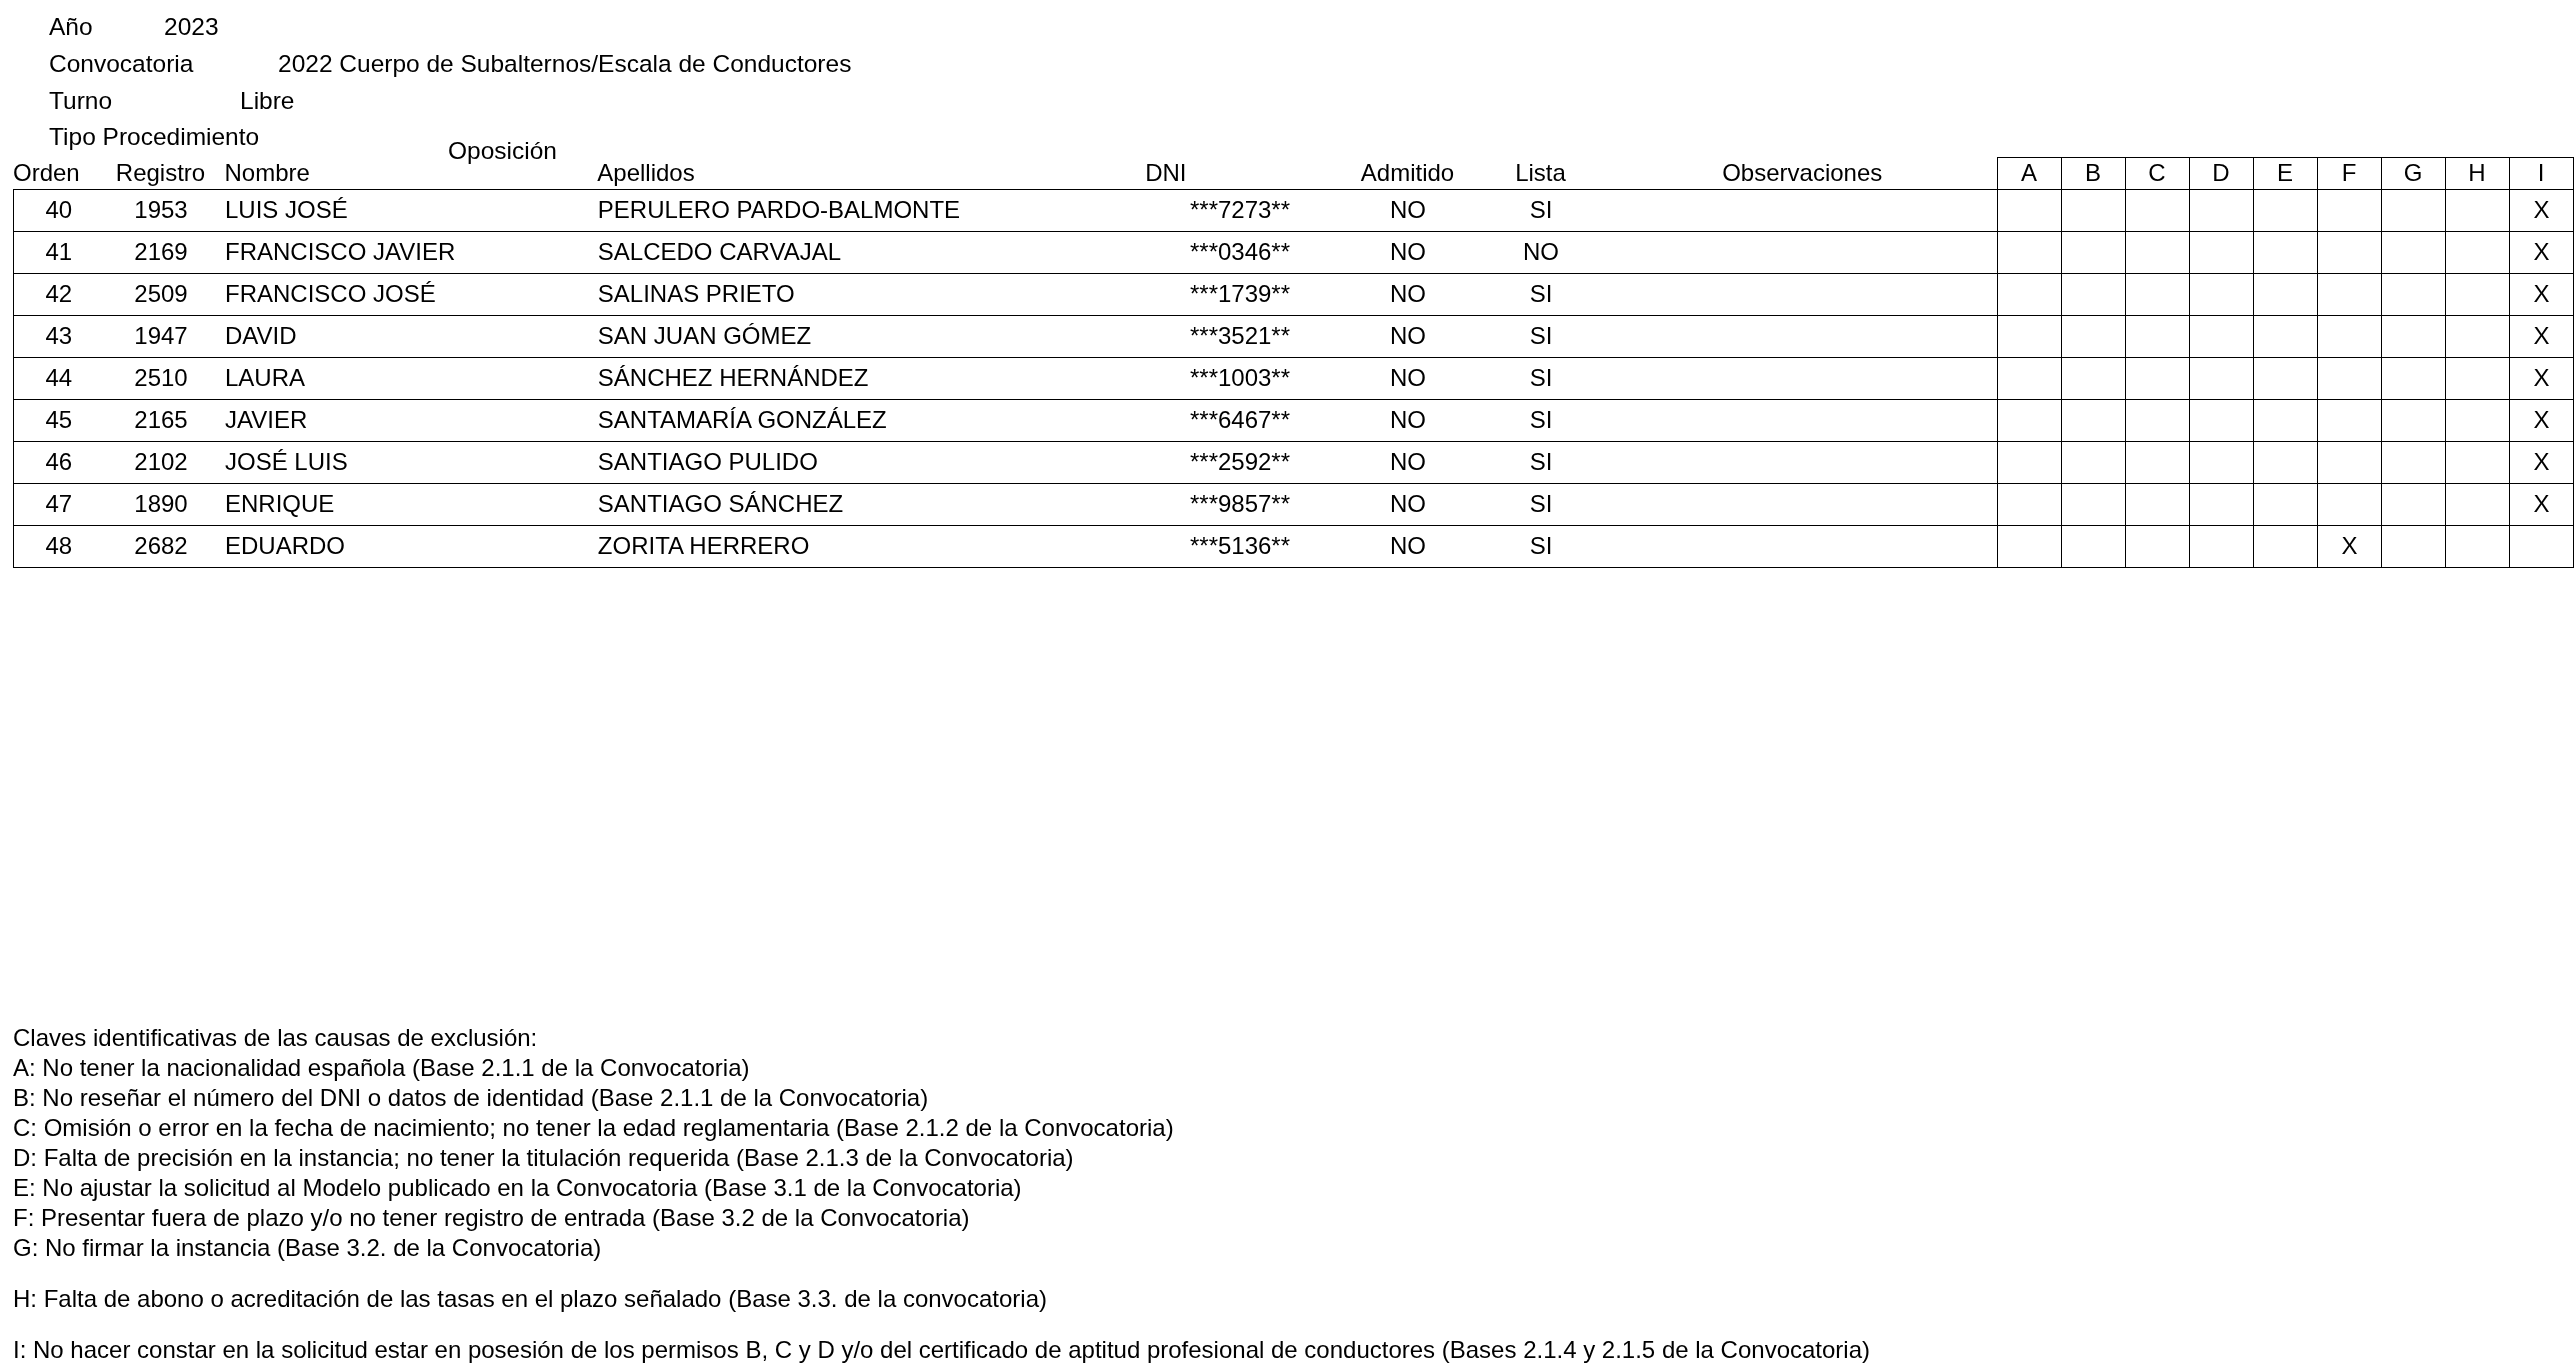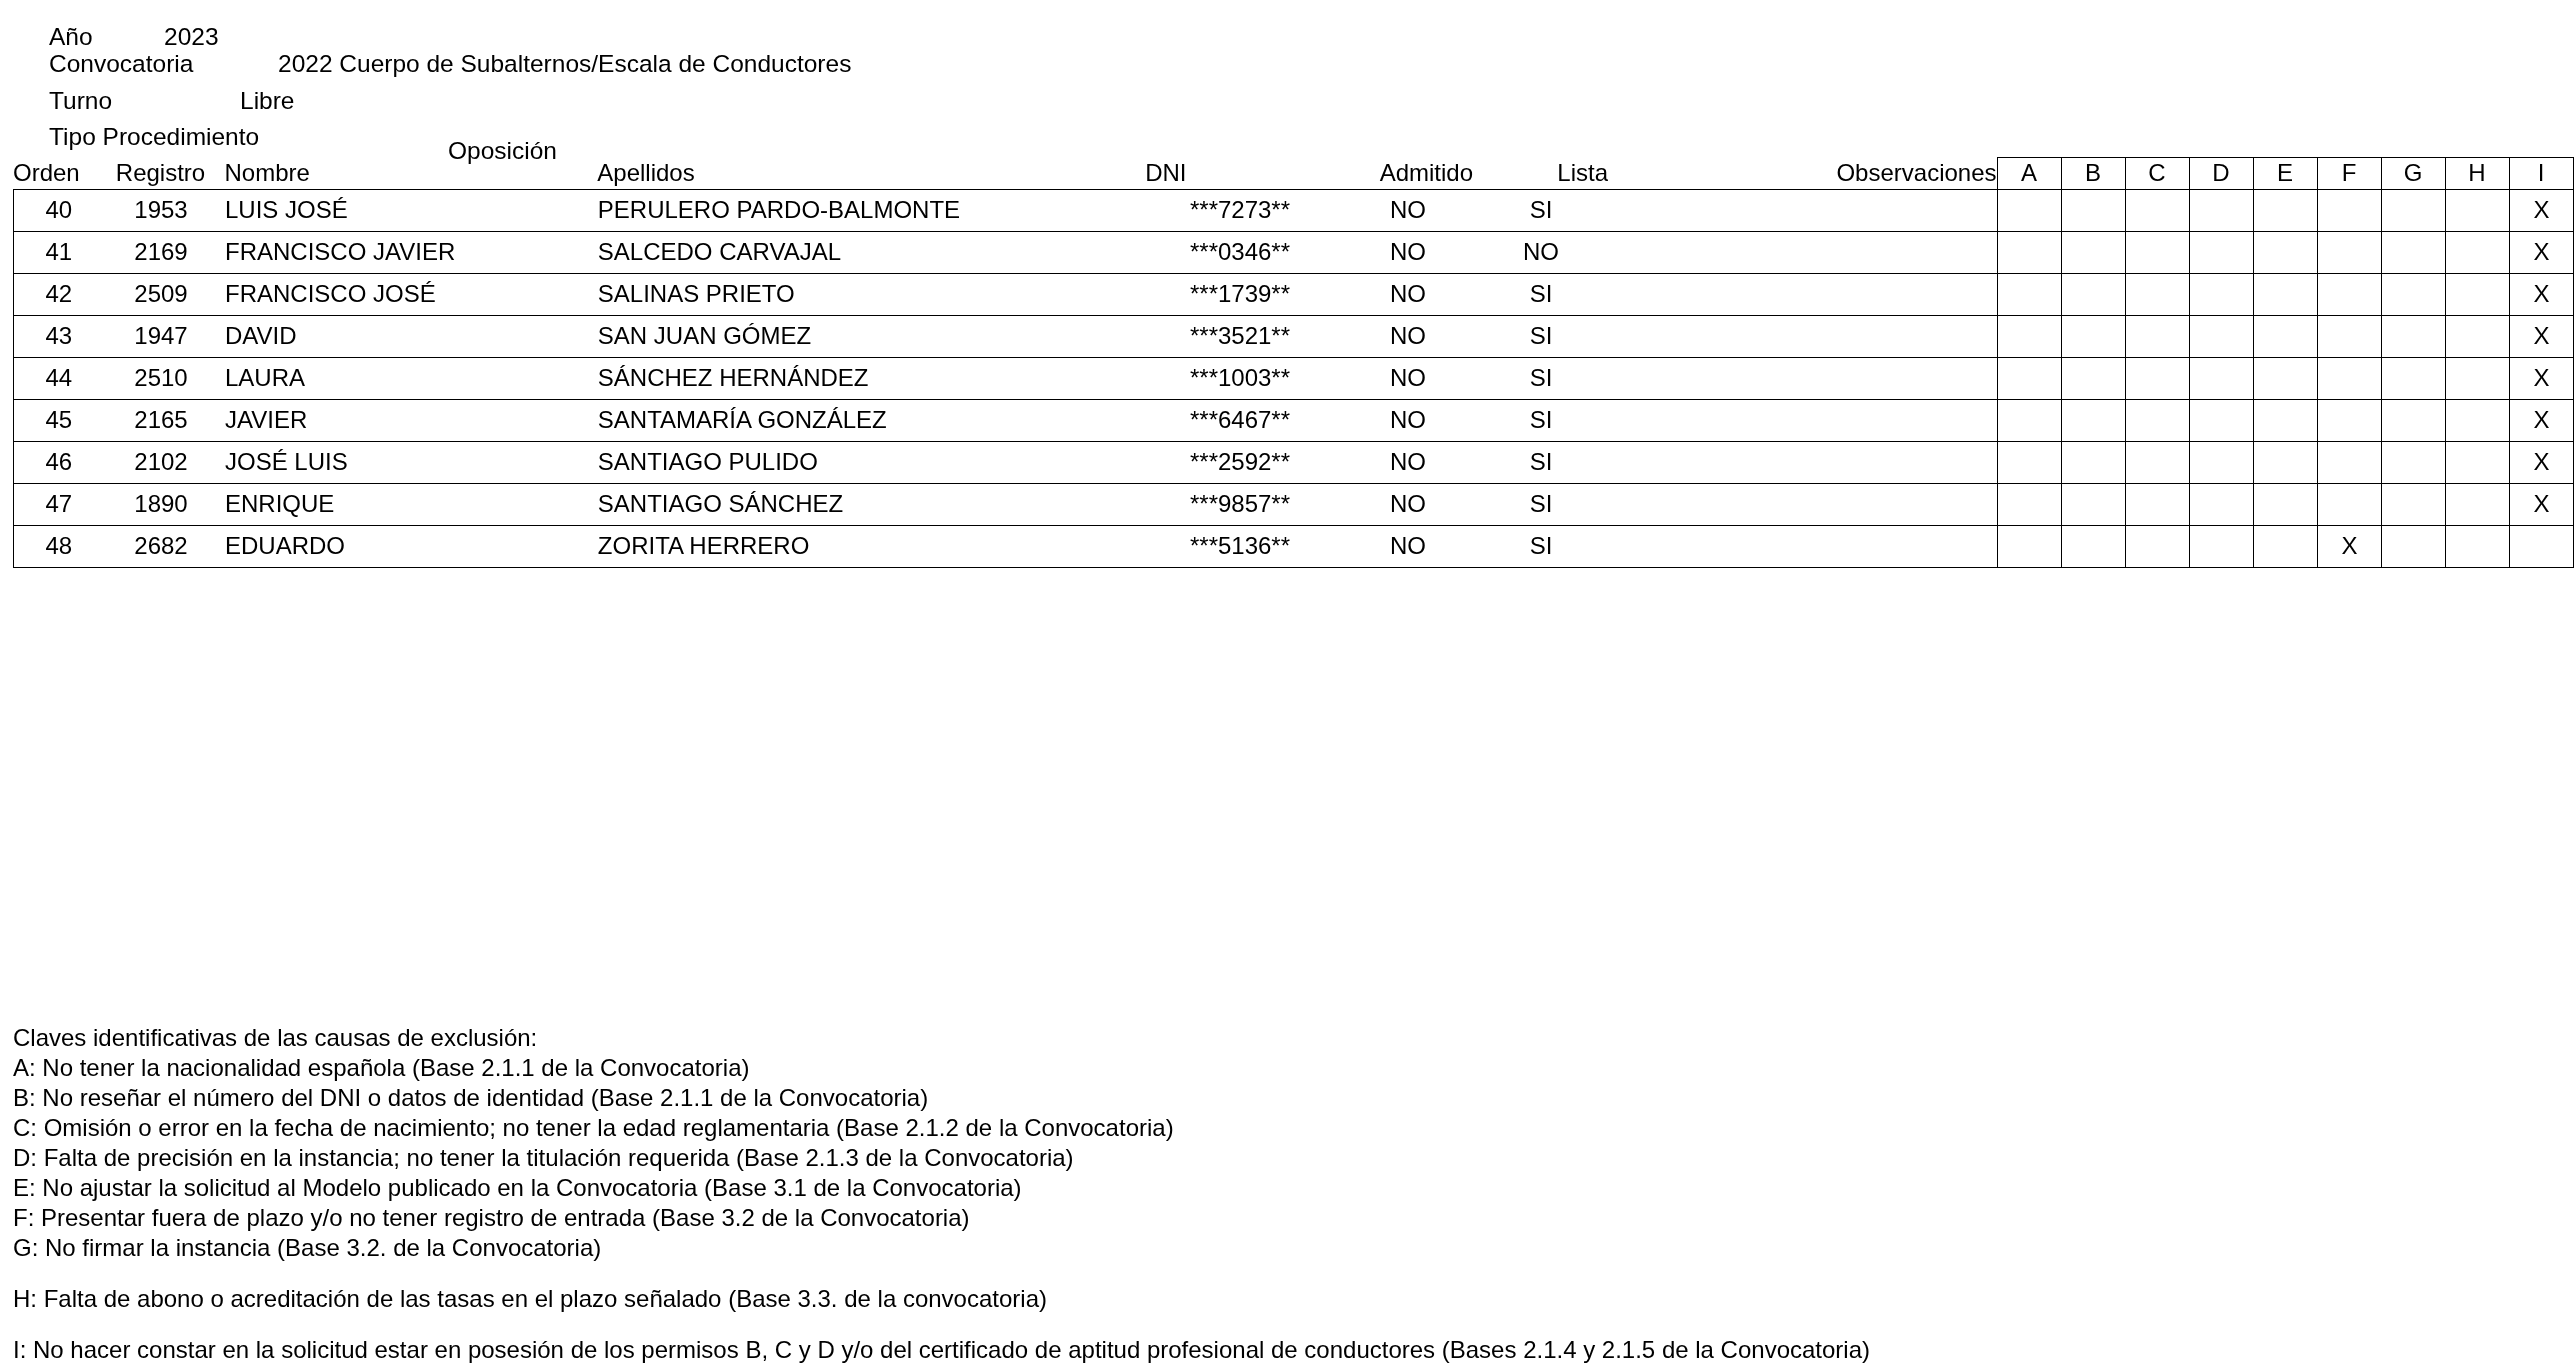--- a/index.html
+++ b/index.html
@@ -1,41 +1,41 @@
 <!DOCTYPE html>
 <html style="font-size:13px"><head>
 <meta charset="utf-8">
 <style>
   * { margin:0; padding:0; box-sizing:border-box; }
   html, body { width:2576px; height:1368px; background:#ffffff; overflow:hidden; }
   body { font-family:"Liberation Sans","DejaVu Sans",sans-serif; color:#000; font-size:24px; position:relative; }
 
   
   .field-line { position:absolute; left:0; width:100%; height:34px; white-space:nowrap; }
-  .f-ano   { top:23px; }
+  .f-ano   { top:13px; }
   .f-conv  { top:50px; }
   .f-turno { top:87px; }
   .f-tipo  { top:123px; }
   .field-label { position:absolute; left:49px; font-size:24.5px; }
   .field-value { position:absolute; font-weight:normal; font-size:24.5px; }
   .f-ano   .field-value { left:164px; }
   .f-conv  .field-value { left:278px; }
   .f-turno .field-value { left:240px; }
   .f-tipo  .field-value { left:448px;margin-top:14px; }
 
   
   .table-wrap { position:absolute; left:13px; top:157px; }
   table.grid { border-collapse:collapse; table-layout:fixed; width:2558px; }
   .header-table th { height:31px; font-weight:normal; font-size:24px; vertical-align:middle; overflow:hidden; white-space:nowrap; }
   .h-orden { font-weight:bold; text-align:left; }
   .h-registro { text-align:center;margin-top:23px; }
   .h-nombre { text-align:left; padding-left:6.5px; }
   .h-apellidos { text-align:left; padding-left:3.3px; }
   .h-dni { text-align:left; padding-left:8.2px; }
-  .h-admitido, .h-lista, .h-obs { text-align:right; }
+  .h-admitido, .h-lista, .h-obs { text-align:center; }
   .h-letter { border:1.6px solid #000; border-bottom:none; text-align:center; }
 
   .body-table { border:1.6px solid #000; }
   .body-table td { height:42px; border-top:0.8px solid #000; font-size:24px; vertical-align:middle; overflow:hidden; white-space:nowrap; }
   .c-orden, .c-registro, .c-dni, .c-admitido, .c-lista, .c-letter { text-align:center; }
   .c-nombre { padding-left:6.5px; }
   .c-apellidos { padding-left:3.3px; }
   .c-obs { padding-left:6.5px; }
   .c-letter { border-left:0.8px solid #000; }
 

